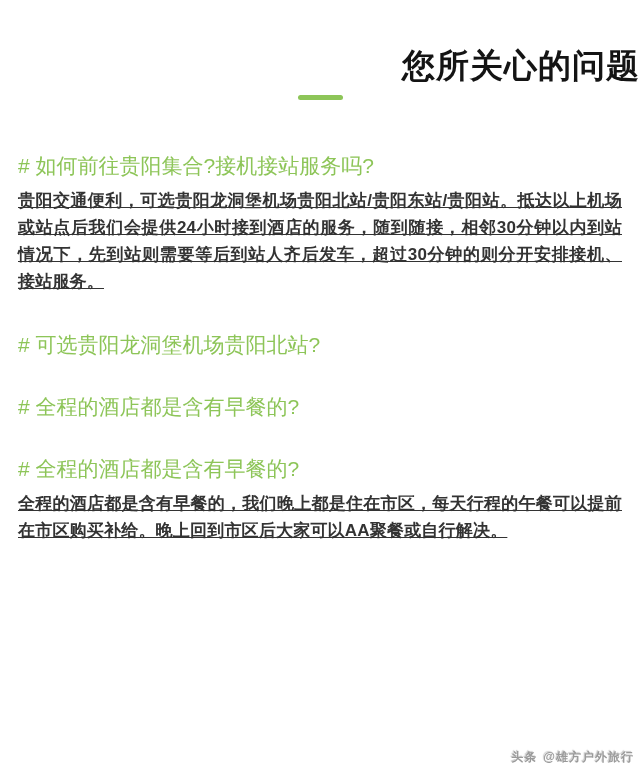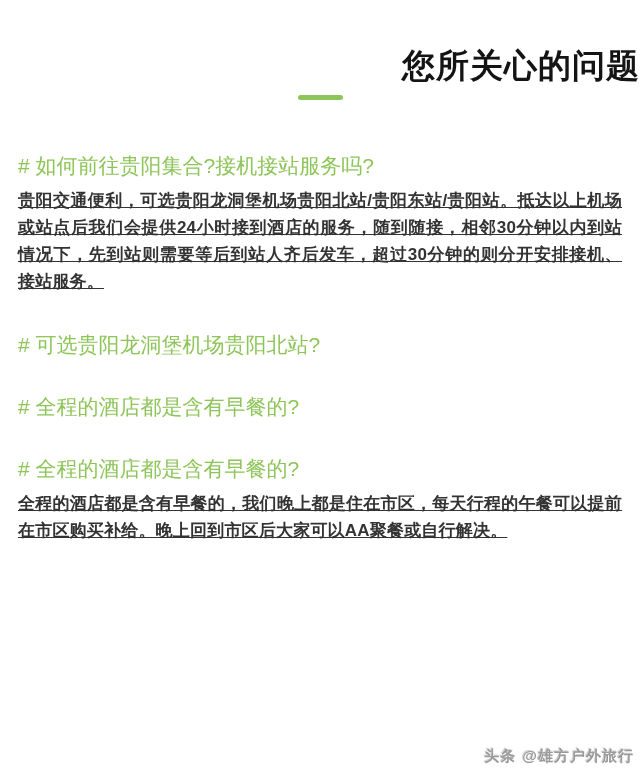--- a/index.html
+++ b/index.html
@@ -58,21 +58,21 @@
     line-height:27px;
     color:var(--body-text);
     text-align:justify;
     letter-spacing:0.2px;
     text-decoration:underline;
   }
   .watermark{
     position:absolute;
     right:6px;
     bottom:3px;
-    font-size:15px;
+    font-size:12px;
     font-weight:700;
     color:var(--watermark-gray);
     text-shadow:1px 1px 0 rgba(255,255,255,0.95), -1px -1px 1px rgba(0,0,0,0.22);
     letter-spacing:1px;
     white-space:nowrap;
   }
   .watermark .brand{margin-right:6px;}
 </style>
 </head>
 <body>

